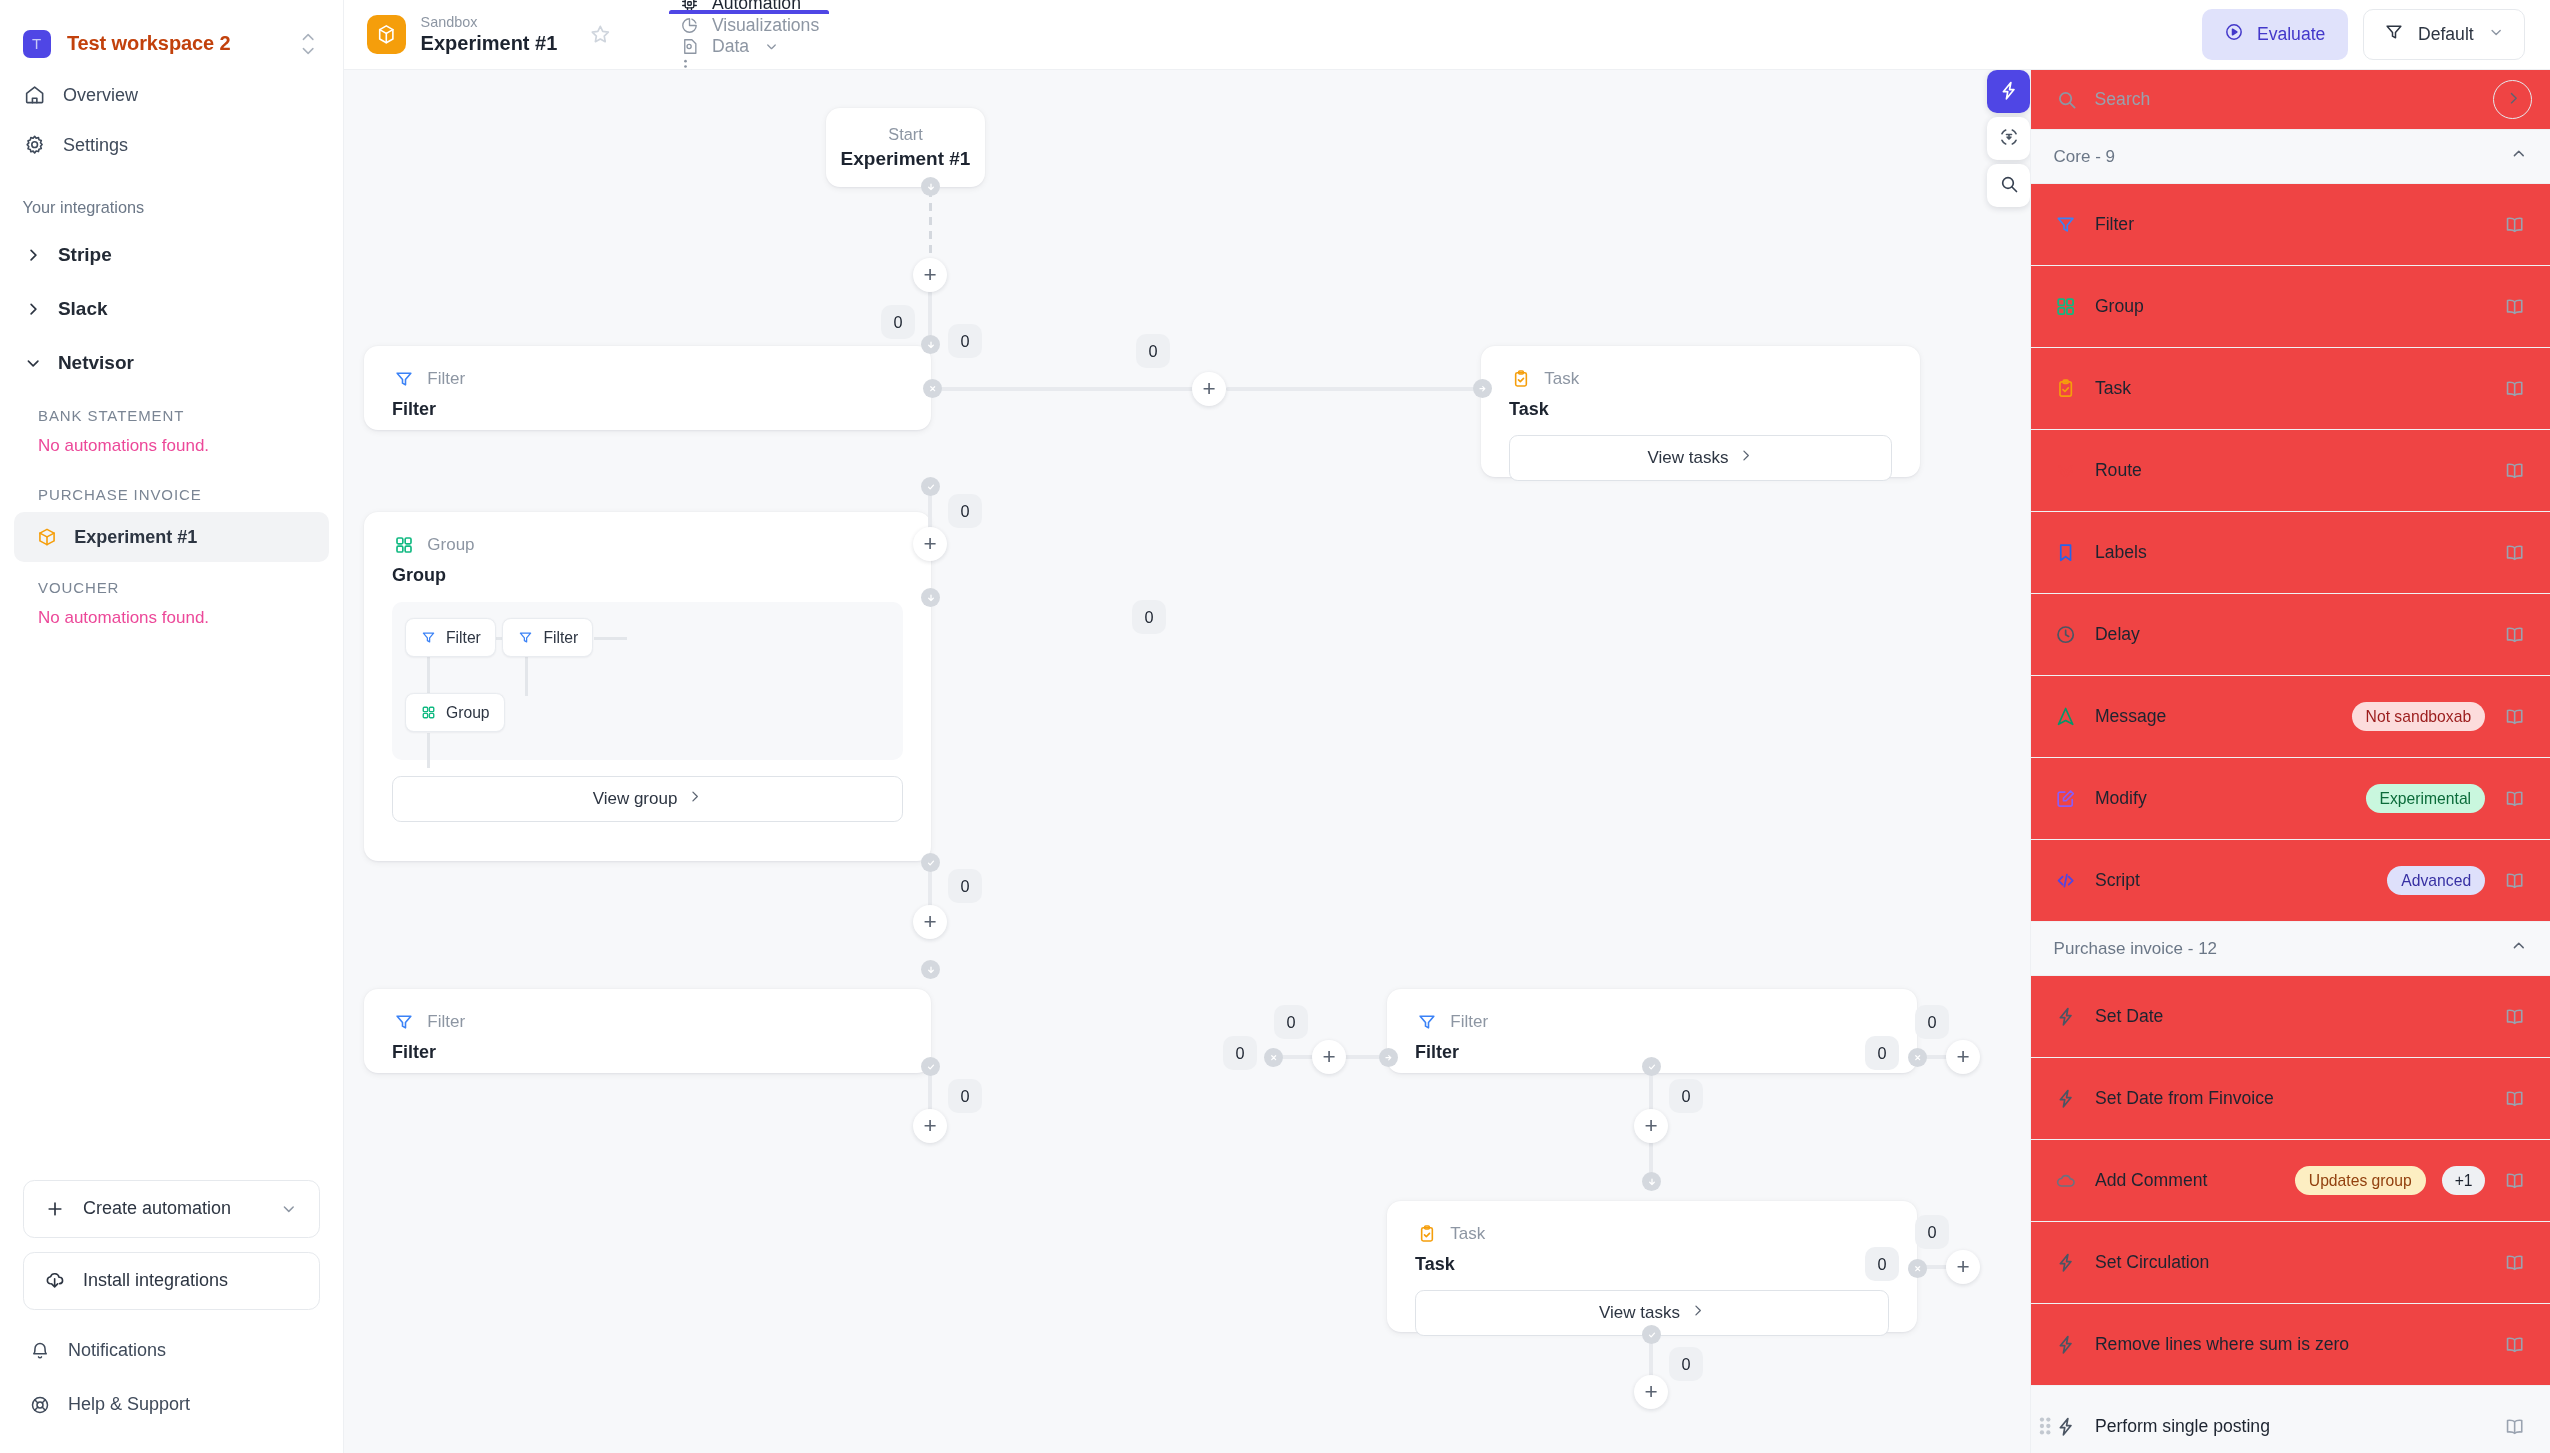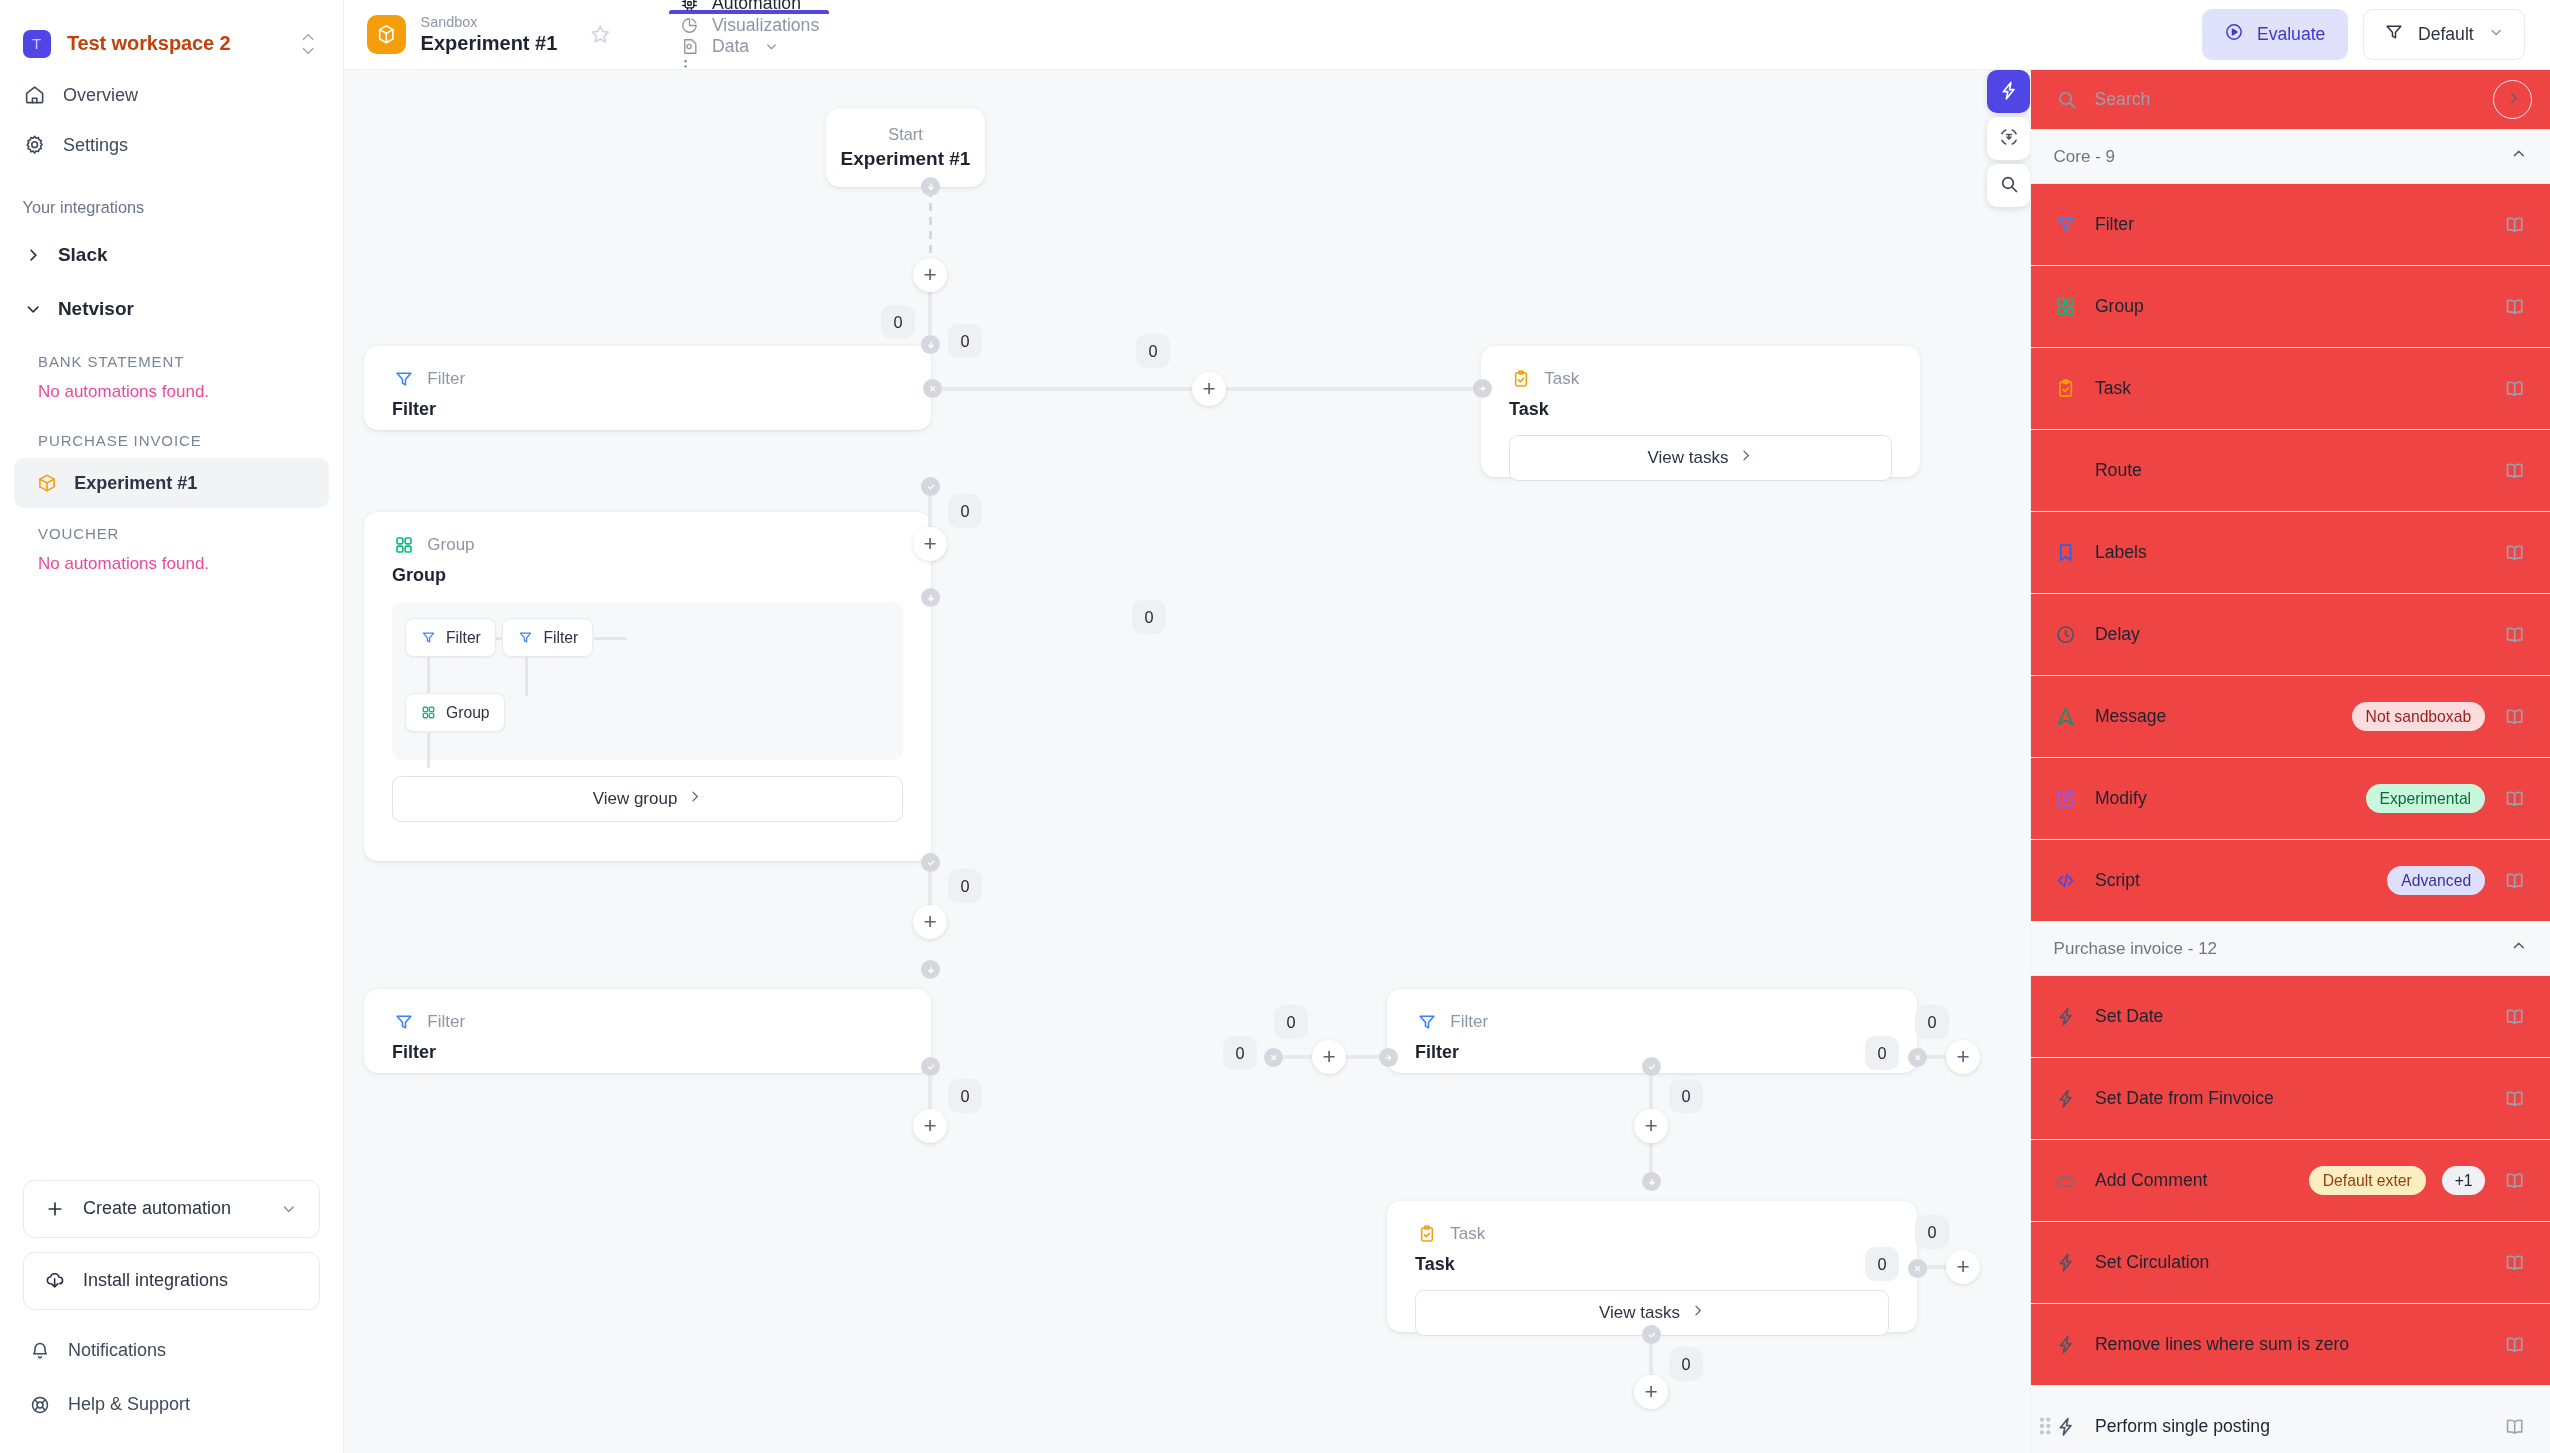--- a/index.html
+++ b/index.html
@@ -275,20 +275,28 @@
         <svg width="21.3" height="21.3" viewBox="0 0 24 24" fill="none" stroke="#3f4a5a" stroke-width="1.8" stroke-linejoin="round">
           <circle cx="12" cy="12" r="3.2"></circle>
           <path d="M12 2.6 l1.7 2.1 2.6-.7 .6 2.6 2.6 .8 -.9 2.5 1.8 2-1.8 2 .9 2.5-2.6 .8-.6 2.6-2.6-.7L12 21.4 10.3 19.3l-2.6 .7-.6-2.6-2.6-.8 .9-2.5L3.6 12l1.8-2-.9-2.5 2.6-.8 .6-2.6 2.6 .7Z"></path>
         </svg>
       </span>
       <span>Settings</span>
     </div>
 
     <div class="section-caption">Your integrations</div>
 
+    <div class="integration-row">
+      <span class="caret">
+        <svg width="16.3" height="16.3" viewBox="0 0 24 24" fill="none" stroke="#2d3542" stroke-width="2.4" stroke-linecap="round" stroke-linejoin="round">
+            <path d="M9 5 l7 7 -7 7"></path>
+          </svg>
+      </span>
+      <span class="nm">Stripe</span>
+    </div>
 
     <div class="integration-row">
       <span class="caret">
         <svg width="16.3" height="16.3" viewBox="0 0 24 24" fill="none" stroke="#2d3542" stroke-width="2.4" stroke-linecap="round" stroke-linejoin="round">
             <path d="M9 5 l7 7 -7 7"></path>
           </svg>
       </span>
       <span class="nm">Slack</span>
     </div>
 
@@ -981,21 +989,21 @@
             </span>
           </div>
 
           <div class="rp-item">
             <span class="lead-ic">
               <svg width="21.3" height="21.3" viewBox="0 0 24 24" fill="none" stroke="#6b7280" stroke-width="1.8" stroke-linecap="round" stroke-linejoin="round">
                   <path d="M7 18 a4.2 4.2 0 0 1 .4-8.4 A5.2 5.2 0 0 1 17.2 10 a4 4 0 0 1 .4 8 Z"></path>
                 </svg>
             </span>
             <span class="label">Add Comment</span>
-            <span class="badge amber">Default exter</span>
+            <span class="badge amber">Updates group</span>
             <span class="badge grey">+1</span>
             <span class="book">
               <svg width="21.3" height="21.3" viewBox="0 0 24 24" fill="none" stroke="#9aa3b0" stroke-width="1.8" stroke-linecap="round" stroke-linejoin="round">
                   <path d="M12 6.5 C10.5 5 8 4.6 4 5 v13 c4-.4 6.5 0 8 1.5 1.5-1.5 4-1.9 8-1.5V5c-4-.4-6.5 0-8 1.5Z"></path>
                   <path d="M12 6.5 V19.5"></path>
                 </svg>
             </span>
           </div>
 
           <div class="rp-item">

